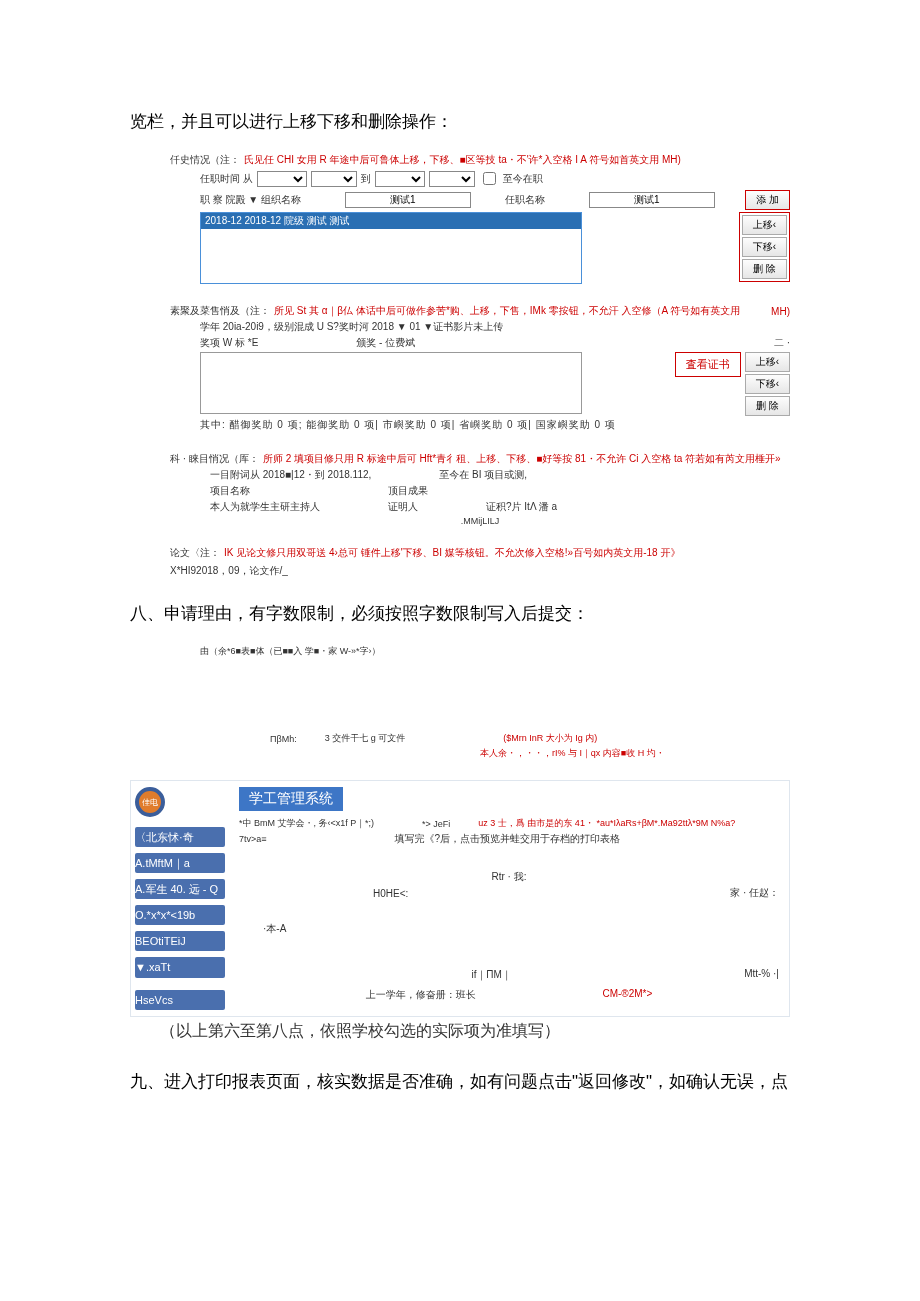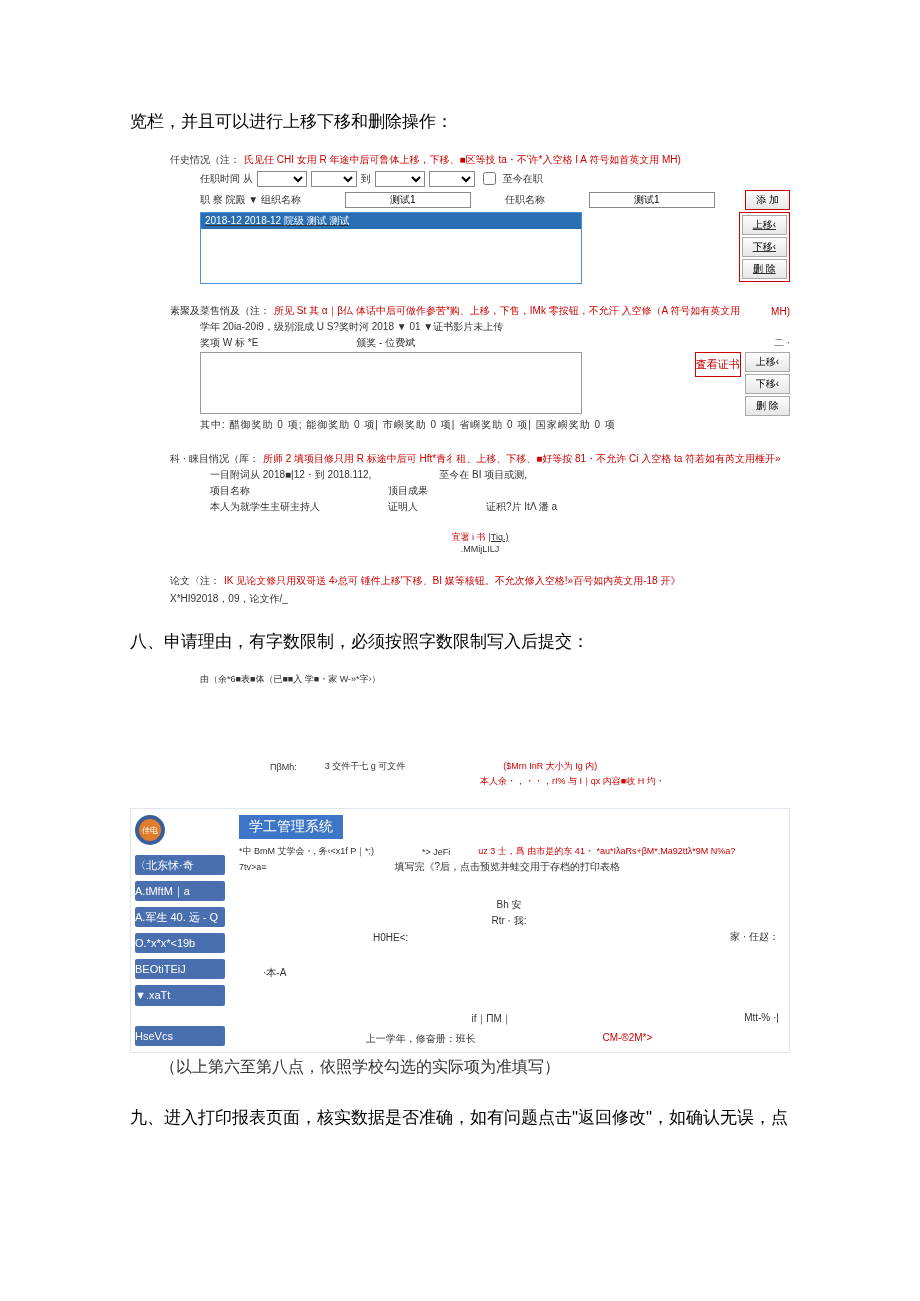--- a/index.html
+++ b/index.html
@@ -80,21 +80,21 @@
     border: 1px solid #999;
     background: #fff;
     height: 60px;
     width: 380px;
     font-size:10px;
   }
   .btn-view-cert {
     color: #c00;
     border: 1px solid #c00;
     background: #fff;
-    padding: 4px 0;
+    padding: 4px 10px;
     font-size: 11px;
     cursor: pointer;
   }
   .count-line { font-size:10px; color:#333; letter-spacing:1px; }
   .center { text-align:center; }
   .link-red { color:#c00; }
   .small9 { font-size: 9px; }
 
   
   .app {
@@ -177,21 +177,21 @@
       <span>至今在职</span>
     </div>
     <div class="row" style="margin-left:30px;">
       <span>职    察 院殿 ▼ 组织名称</span>
       <input type="text" class="txt-mid" value="测试1" style="">
       <span style="margin-left:30px;">任职名称</span>
       <input type="text" class="txt-mid" value="测试1" style="">
       <span style="flex:1"></span>
       <button class="btn btn-red-border">添 加</button>
     </div>
-    <div class="row" style="margin-left:30px; align-items:flex-start;text-decoration:underline;">
+    <div class="row" style="margin-left:30px; align-items:flex-start;">
       <div class="list-box">
         <div class="list-sel">2018-12 2018-12 院级 测试 测试</div>
       </div>
       <span style="flex:1"></span>
       <div class="btn-stack" style="border:1px solid #c00; padding:2px;">
         <button class="btn">上移‹</button>
         <button class="btn">下移‹</button>
         <button class="btn">删 除</button>
       </div>
     </div>
@@ -239,24 +239,20 @@
       <span>项目名称</span>
       <span style="width:130px;"></span>
       <span>顶目成果</span>
     </div>
     <div class="row" style="margin-left:40px;text-align:center;">
       <span>本人为就学生主研主持人</span>
       <span style="width:60px;"></span>
       <span>证明人</span>
       <span style="width:60px;"></span>
       <span>证积?片 ItΛ 潘 a</span>
-    </div>
-    <div class="center" style="margin-top:16px;">
-      <span class="link-red small9">宜署 i 书</span>
-      <span class="small9" style="text-decoration:underline;">|Tiq.)</span>
     </div>
     <div class="center small9">.MMijLILJ</div>
   </div>
 
   <div class="panel">
     <div class="row">
       <span>论文〈注：</span>
       <span class="note-red">IK 见论文修只用双哥送 4›总可 锤件上移'下移、BI 媒等核钮。不允次修入空格!»百号如内英文用-18 开》</span>
       <span>X*HI92018，09，论文作/_</span>
     </div>
@@ -299,23 +295,20 @@
         <span class="small9">*&gt; JeFi</span>
         <span style="width:20px;"></span>
         <span class="small9 red">uz  3 士，爲 由市是的东 41・ *au*IλaRs+βM*.Ma92ttλ*9M N%a?</span>
       </div>
       <div class="row">
         <span class="small9">7tv&gt;a≡</span>
         <span style="width:120px;"></span>
         <span>填写完《?后，点击预览并蛙交用于存档的打印表格</span>
       </div>
       <div style="height:20px;"></div>
-      <div class="row" style="justify-content:center;">
-          <span>Bh 安</span>
-        </div>
       <div class="row" style="justify-content:center;">
           <span>Rtr · 我:</span>
         </div>
       <div class="row">
         <span style="width:130px;"></span>
         <span>H0HE&lt;:</span>
         <span style="flex:1"></span>
         <span>家 · 任赵：</span>
       </div>
       <div style="height:18px;"></div>

